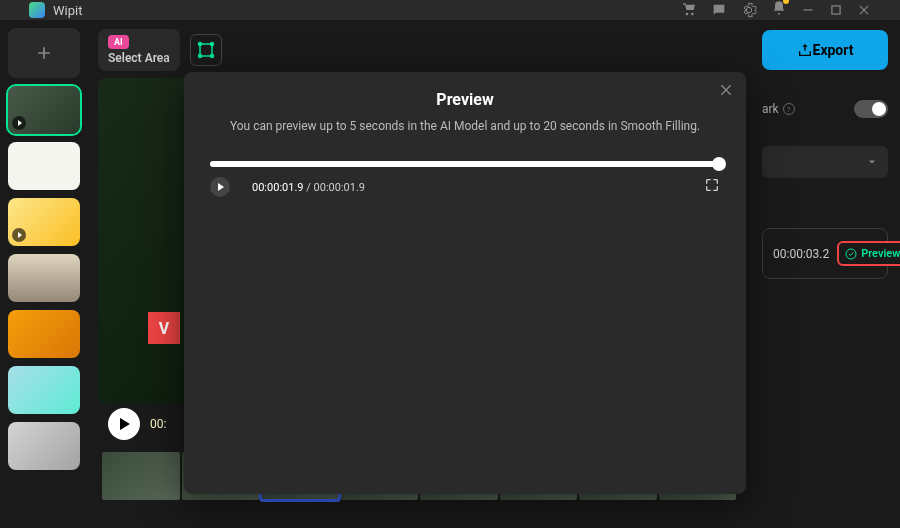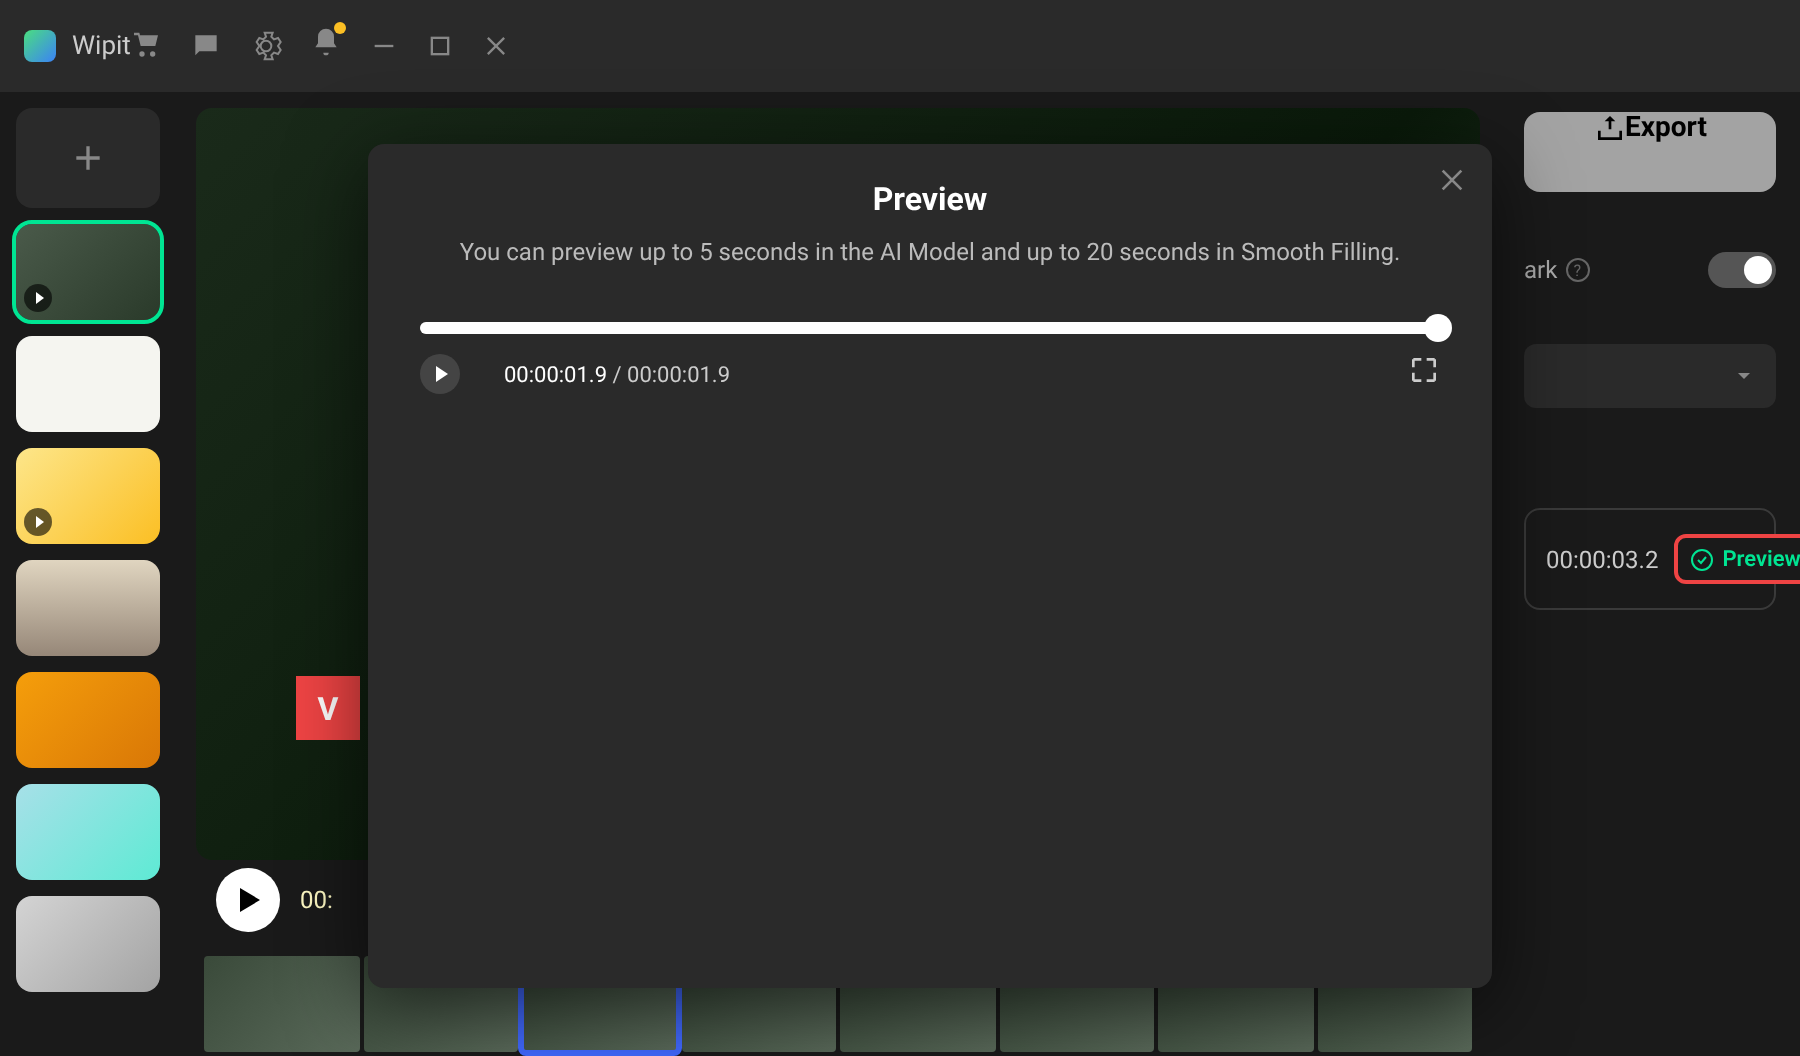--- a/index.html
+++ b/index.html
@@ -1,17 +1,17 @@
 <!DOCTYPE html>
 <html><head>
 <meta charset="utf-8">
 <style>
 *{box-sizing:border-box;margin:0;padding:0;font-family:-apple-system,BlinkMacSystemFont,'Segoe UI',Roboto,sans-serif}
 body{background:#1a1a1a;width:900px;height:528px;overflow:hidden;position:relative;color:#fff}
-.titlebar{height:46px;background:#2a2a2a;display:flex;align-items:center;padding:0 12px;}
+.titlebar{height:20px;background:#2a2a2a;display:flex;align-items:center;padding:0 29px;justify-content:space-between}
 .titlebar-left{display:flex;align-items:center;gap:8px}
 .app-logo{width:16px;height:16px;background:linear-gradient(135deg,#4ade80,#3b82f6);border-radius:4px}
 .app-title{font-size:13px;color:#ccc}
 .titlebar-right{display:flex;align-items:center;gap:14px}
 .titlebar-right svg{width:16px;height:16px;fill:#888;cursor:pointer}
 .titlebar-right .win-btn{width:14px;height:14px}
 .notif-dot{position:relative}
 .notif-dot::after{content:'';position:absolute;top:-2px;right:-2px;width:6px;height:6px;background:#fbbf24;border-radius:50%}
 .main{display:flex;height:496px}
 .sidebar{width:88px;padding:8px;display:flex;flex-direction:column;gap:8px;overflow-y:auto}
@@ -37,21 +37,21 @@
 .canvas{flex:1;background:#0a0a0a;border-radius:8px;position:relative;overflow:hidden;background:linear-gradient(135deg,#1a2a1a 0%,#0a1a0a 60%,#2a3a2a 100%)}
 .wm{position:absolute;left:50px;bottom:60px;width:32px;height:32px;background:#ef4444;display:flex;align-items:center;justify-content:center;font-weight:700;font-size:16px}
 .player-bar{height:40px;display:flex;align-items:center;gap:10px;padding:0 10px}
 .play-btn{width:32px;height:32px;background:#fff;border-radius:50%;display:flex;align-items:center;justify-content:center;cursor:pointer}
 .play-btn::after{content:'';border-left:10px solid #000;border-top:6px solid transparent;border-bottom:6px solid transparent;margin-left:2px}
 .time{font-size:12px;color:#fef9c3}
 .timeline{height:60px;display:flex;gap:2px;padding:4px;overflow-x:hidden;margin-top:4px}
 .frame{flex:1;min-width:72px;height:48px;background:linear-gradient(135deg,#3a4a3a,#5a6a5a);border-radius:2px}
 .frame.sel{outline:3px solid #4169ff;outline-offset:-1px}
 .rightpanel{width:150px;padding:10px 12px;display:flex;flex-direction:column;gap:10px}
-.export-btn{height:40px;background:#a3a3a3;color:#000;font-weight:700;font-size:14px;border-radius:8px;display:flex;justify-content:center;gap:0;cursor:pointer}
+.export-btn{height:40px;background:#0ea5e9;color:#000;font-weight:700;font-size:14px;border-radius:8px;display:flex;align-items:center;justify-content:center;gap:0;cursor:pointer}
 .export-btn svg{width:16px;height:16px;fill:#000}
 .mark-row{display:flex;align-items:center;justify-content:space-between;margin-top:20px}
 .mark-label{font-size:12px;color:#aaa;display:flex;align-items:center;gap:4px}
 .help-icon{width:12px;height:12px;border:1px solid #666;border-radius:50%;display:inline-flex;align-items:center;justify-content:center;font-size:8px;color:#666}
 .toggle{width:34px;height:18px;background:#555;border-radius:9px;position:relative;cursor:pointer}
 .toggle::after{content:'';position:absolute;right:2px;top:2px;width:14px;height:14px;background:#fff;border-radius:50%}
 .dd{height:32px;background:#2a2a2a;border-radius:6px;margin-top:18px;display:flex;align-items:center;justify-content:flex-end;padding:0 10px;cursor:pointer}
 .dd svg{width:12px;height:12px;fill:#888}
 .segment-box{margin-top:40px;border:1px solid #3a3a3a;border-radius:8px;padding:12px 10px}
 .segment-row{display:flex;align-items:center;gap:8px}
@@ -126,20 +126,35 @@
     <div class="thumb t3">
         <div class="play-ind"></div>
       </div>
     <div class="thumb t4"></div>
     <div class="thumb t5"></div>
     <div class="thumb t6"></div>
     <div class="thumb t7"></div>
   </div>
 
   <div class="center">
+    <div class="toolbar">
+      <div style="display:flex;flex-direction:column;align-items:flex-start;gap:2px;background:#2a2a2a;padding:6px 10px;border-radius:8px">
+        <span class="ai-badge">AI</span>
+        <span class="select-area-btn">Select Area</span>
+      </div>
+      <div class="aspect-btn">
+        <svg viewBox="0 0 24 24">
+            <rect x="4" y="4" width="16" height="16" rx="2"></rect>
+            <circle cx="4" cy="4" r="2" fill="#00e593"></circle>
+            <circle cx="20" cy="4" r="2" fill="#00e593"></circle>
+            <circle cx="4" cy="20" r="2" fill="#00e593"></circle>
+            <circle cx="20" cy="20" r="2" fill="#00e593"></circle>
+          </svg>
+      </div>
+    </div>
     <div class="canvas">
       <div class="wm">V</div>
     </div>
     <div class="player-bar">
       <div class="play-btn"></div>
       <div class="time">00:</div>
     </div>
     <div class="timeline">
       <div class="frame"></div>
       <div class="frame"></div>

